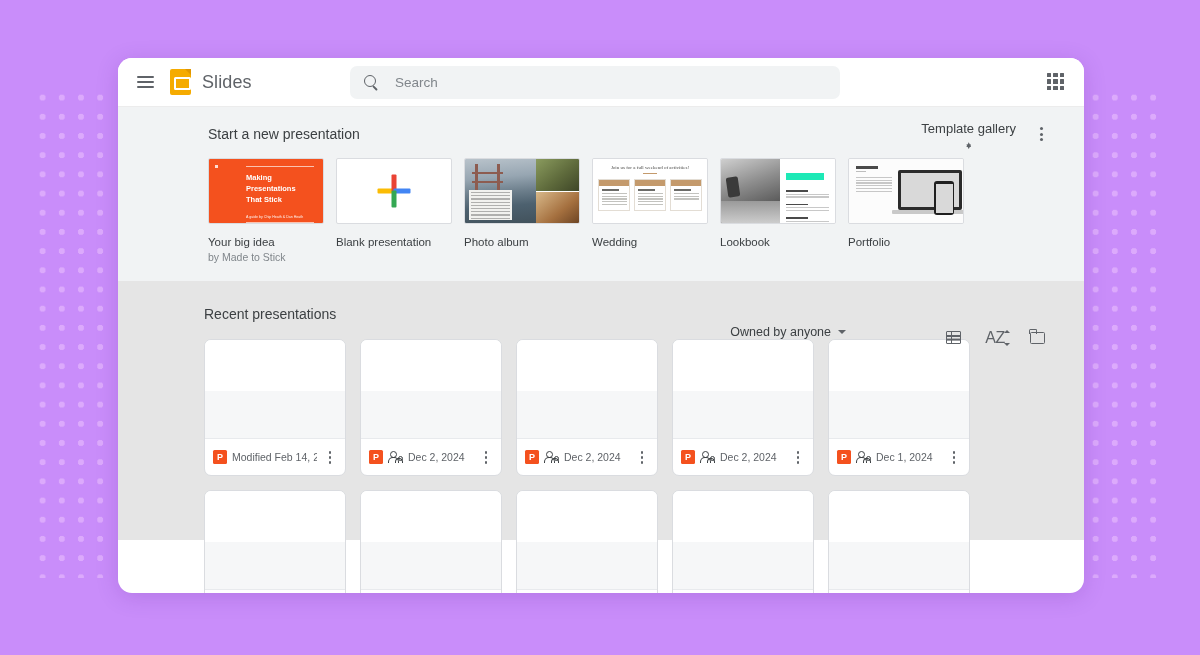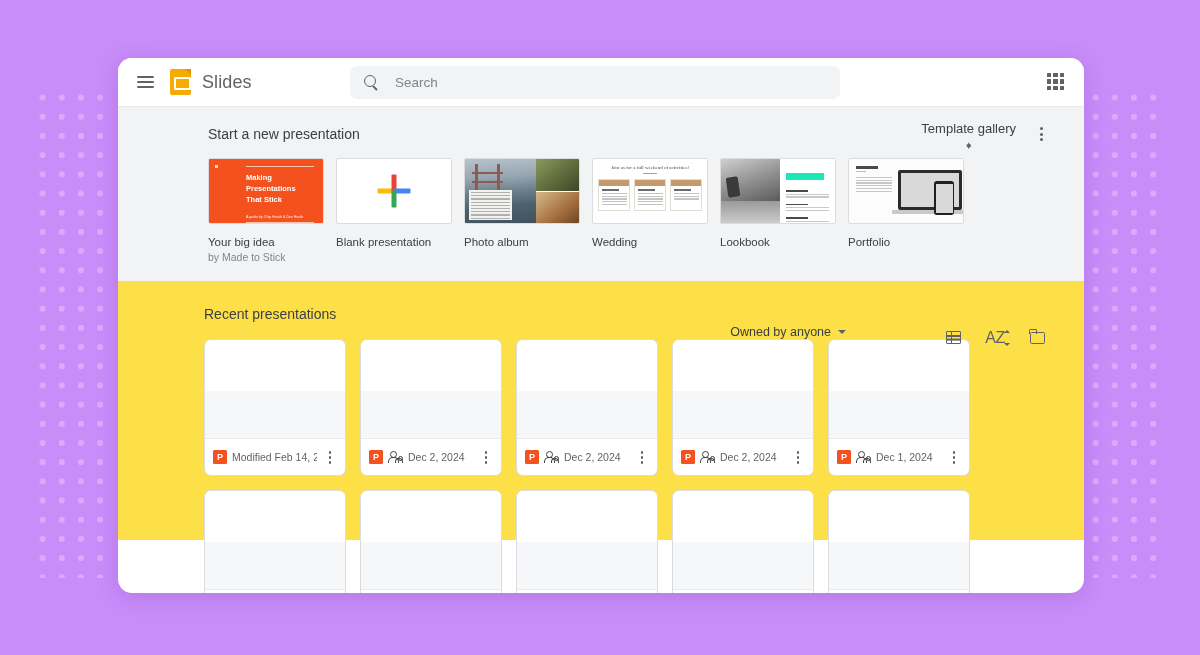--- a/index.html
+++ b/index.html
@@ -218,21 +218,21 @@
   .look-img::after{ content:""; position:absolute; left:0; bottom:0; width:100%; height:34%;
     background:linear-gradient(#9a9a9a,#cccccc); }
   .look-txt { flex:1; padding:7px 6px; }
   .look-tag { display:inline-block; background:#1de9b6; height:7px; width:38px; }
   .look-grp { margin-top:6px; }
   .look-grp b { display:block; height:1.8px; width:52%; background:#4a4a4a; margin-bottom:2px; }
   .look-grp i { display:block; height:1.1px; background:#c8c8c8; margin-bottom:1.6px; }
 
   
   .recent {
-    background:#fde047;
+    background:#e5e5e5;
     padding:20px 0 0 0;
     height:259px;
   }
   .recent-head {
     display:flex; align-items:center;
     padding:0 34px 0 86px;
     height:26px;
   }
   .recent-title { font-size:14px; color:#3c4043; }
   .recent-tools { margin-left:auto; display:flex; align-items:flex-start;margin-top:47px; }

